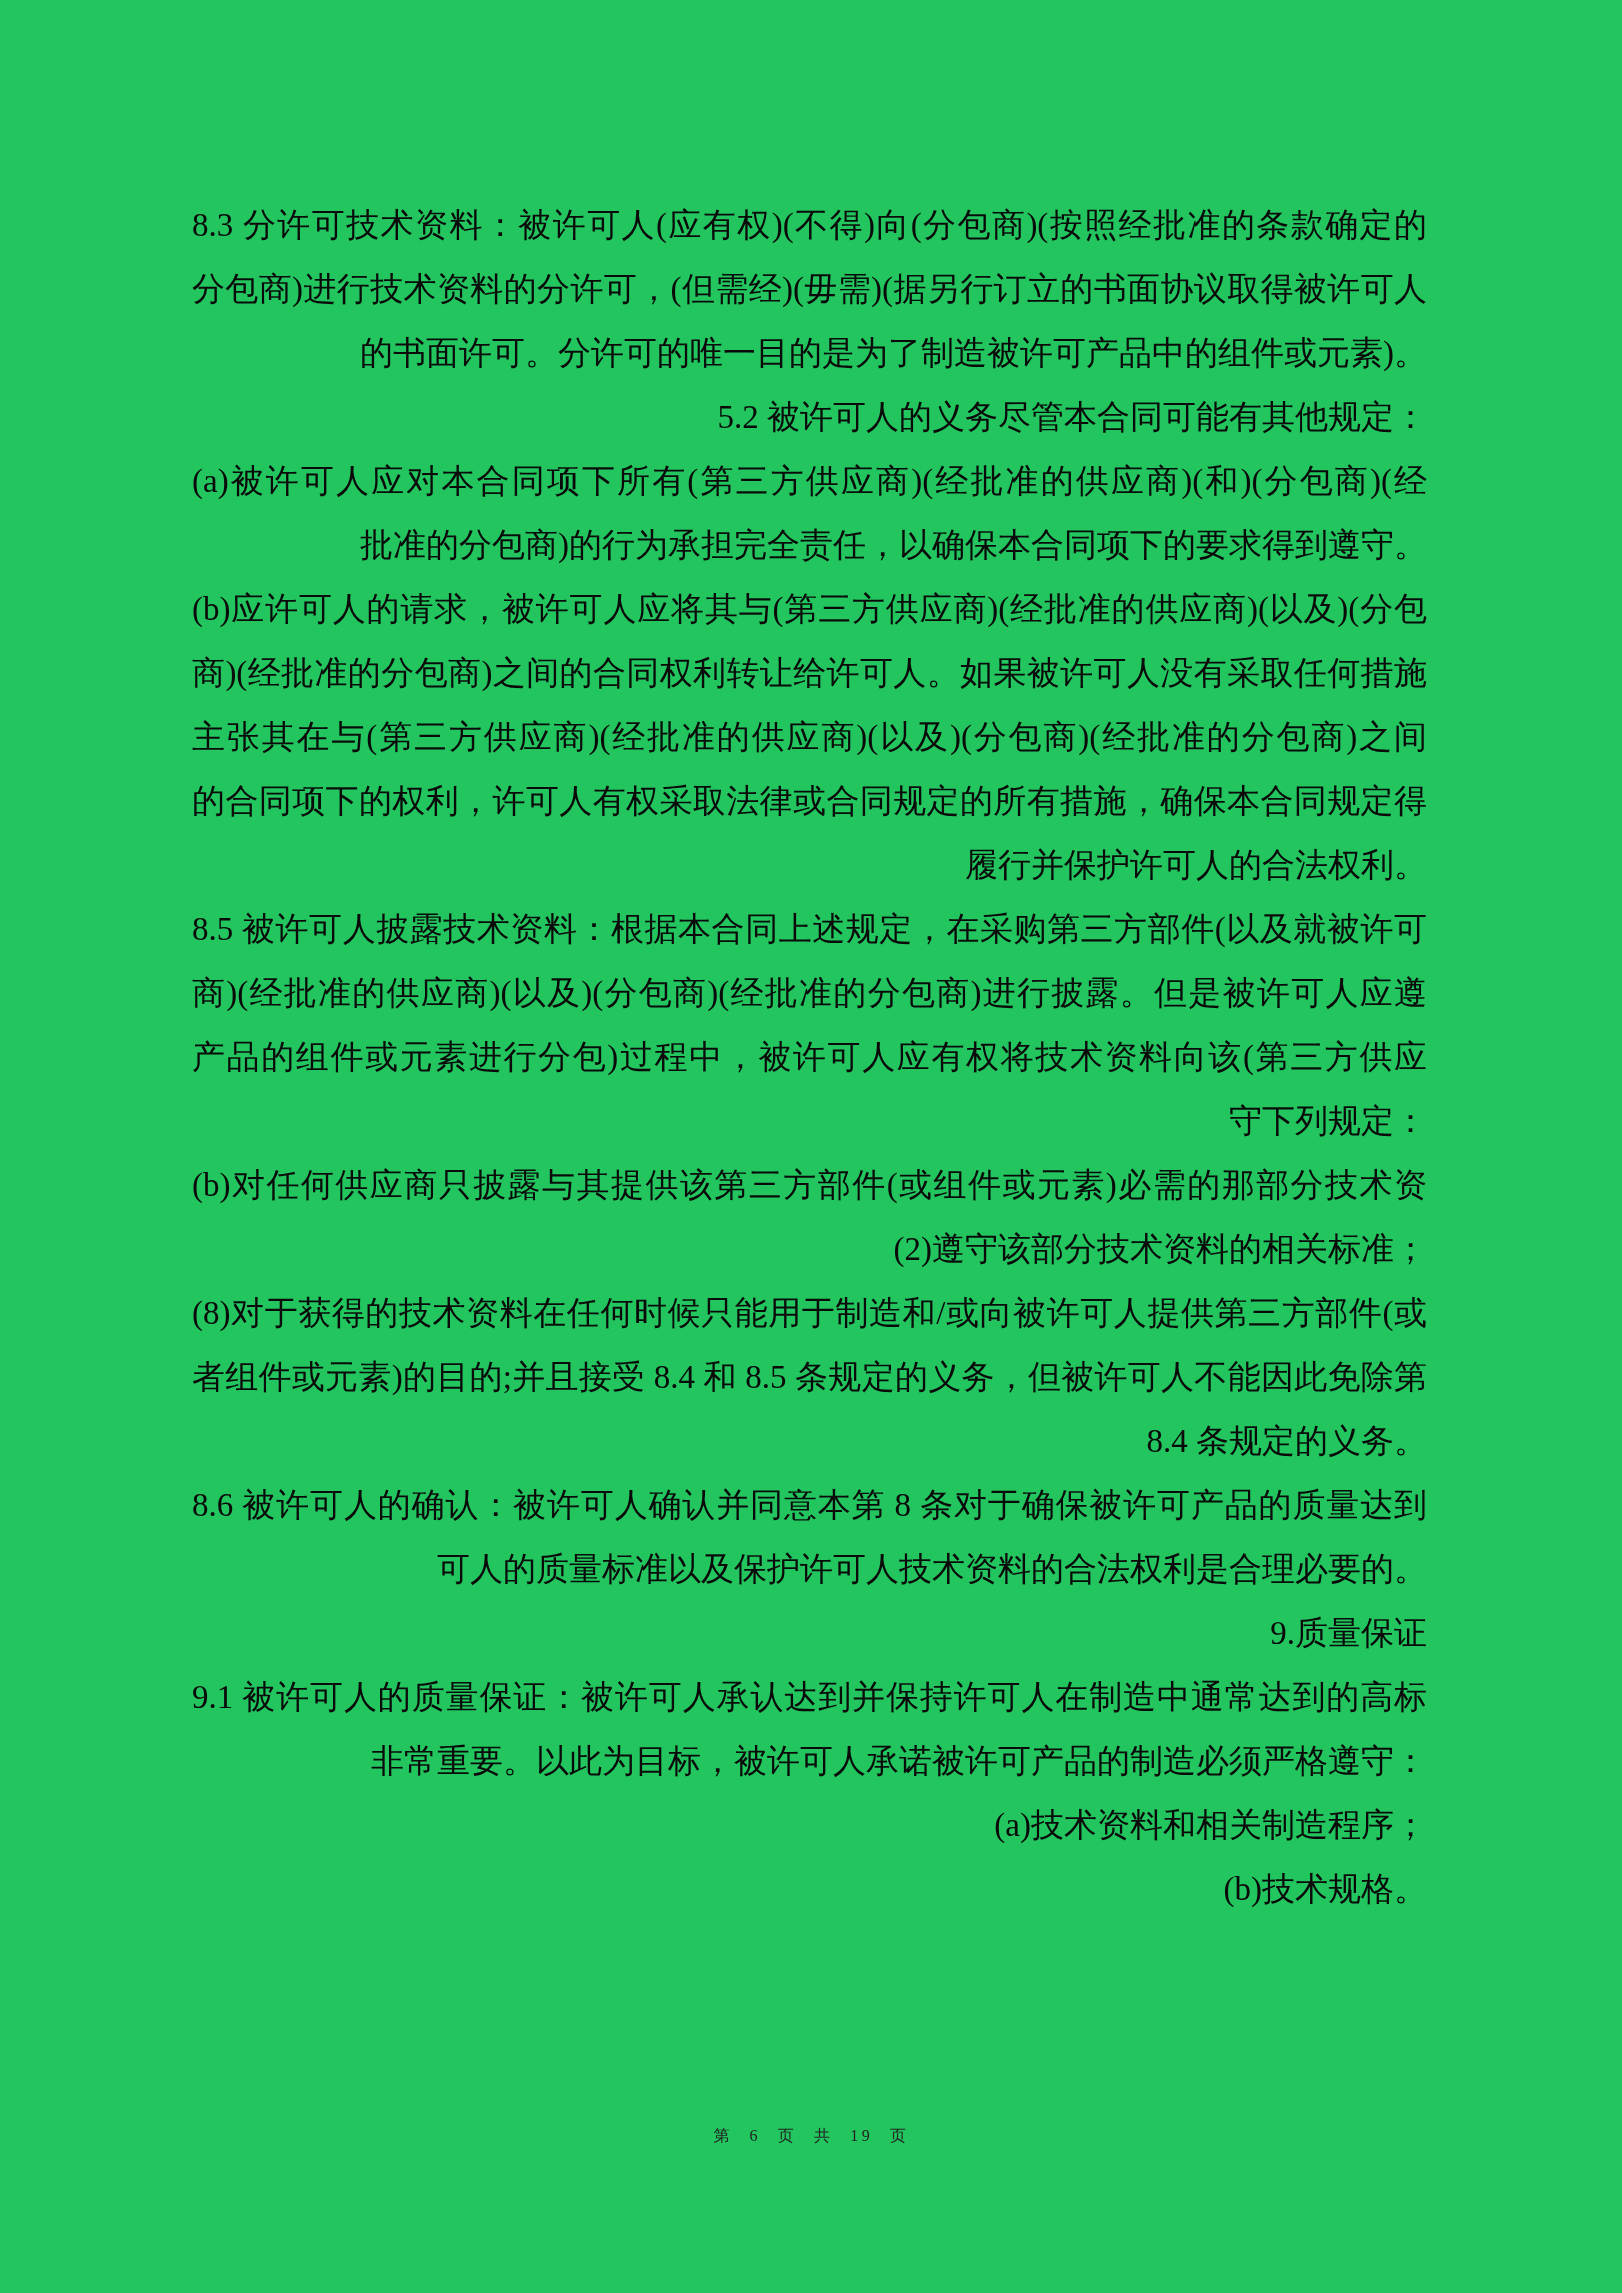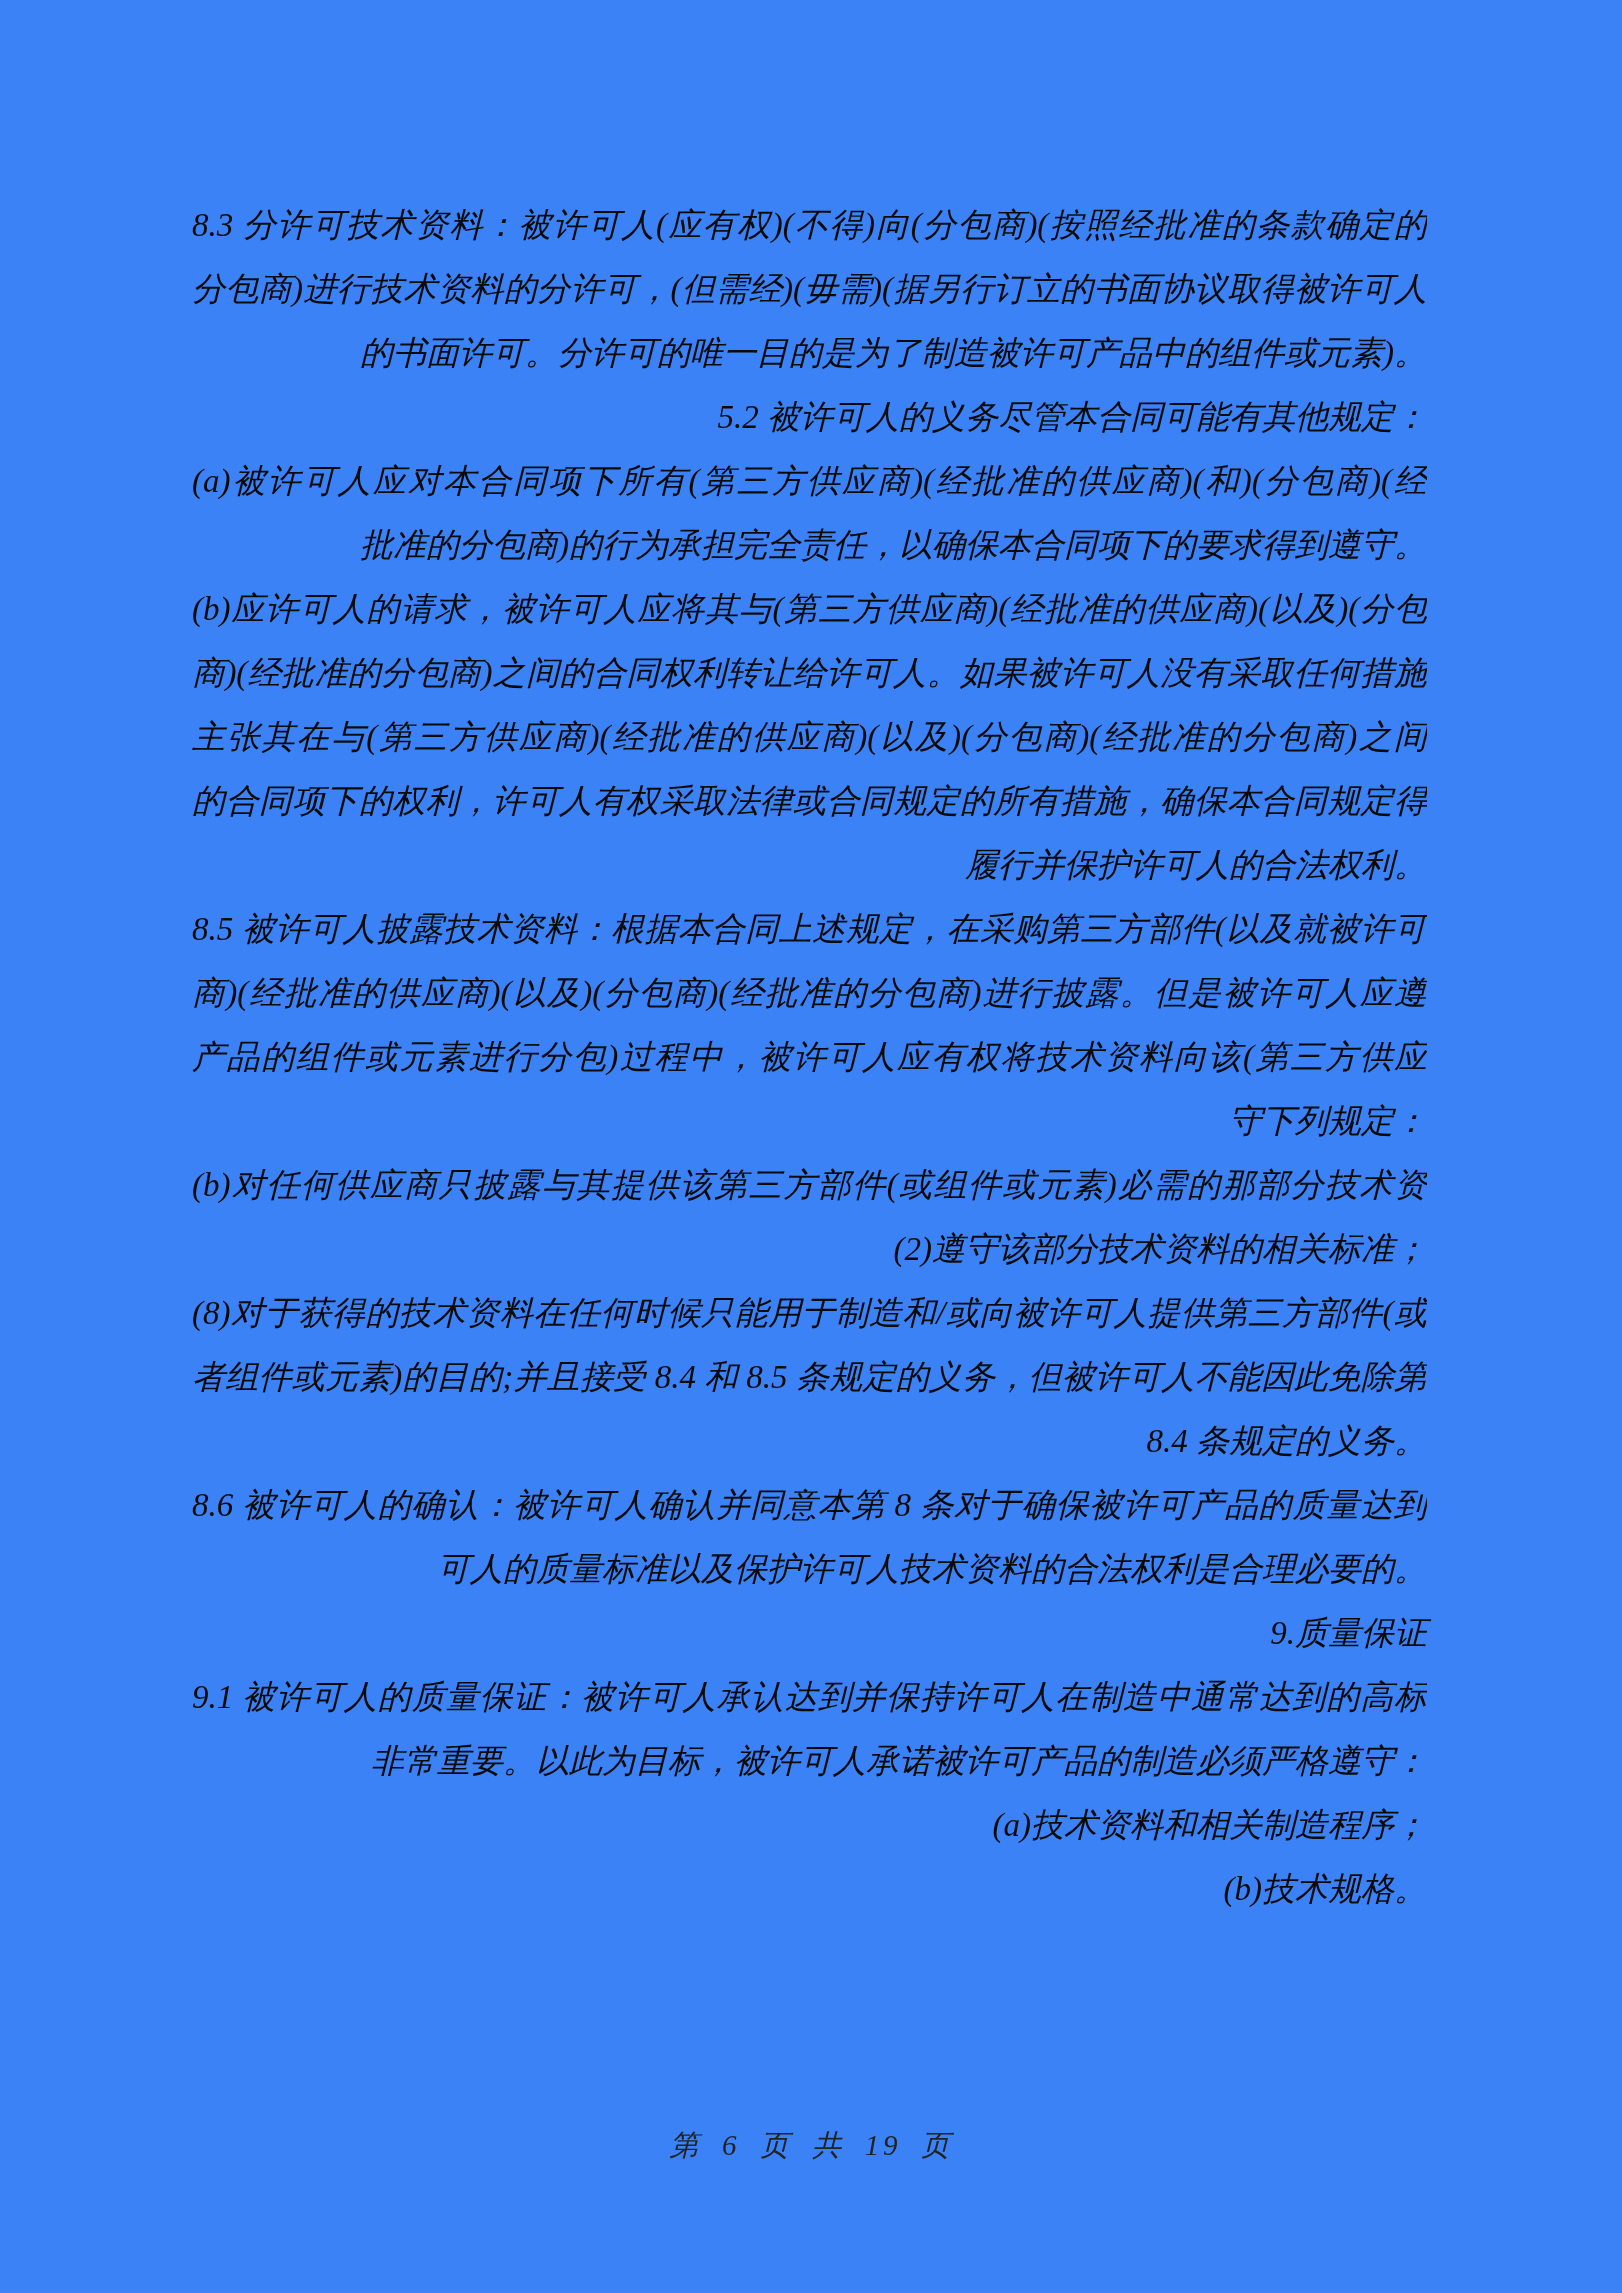--- a/index.html
+++ b/index.html
@@ -5,25 +5,24 @@
   * { margin: 0; padding: 0; box-sizing: border-box; }
 
   html, body {
     background: #ffffff;
   }
 
   .page {
     position: relative;
     width: 1623px;
     height: 2294px;
-    background: #3b82f6;
+    background: #22c55e;
     overflow: hidden;
     font-family: "Liberation Serif", "DejaVu Serif", serif;
     color: #0a0a0a;
-    font-style: italic;
   }
 
   .doc-body {
     position: absolute;
     left: 192px;
     top: 193px;
     width: 1235px;
   }
 
   .line {
@@ -46,21 +45,21 @@
 
   .footer {
     position: absolute;
     left: 0;
     top: 2126px;
     width: 100%;
     text-align: center;
   }
 
   .footer .page-num {
-    font-size: 29px;
+    font-size: 16px;
     letter-spacing: 3.6px;
     word-spacing: 9px;
     color: #222222;
   }
 </style>
 </head>
 <body>
 
 <div class="page">
 

